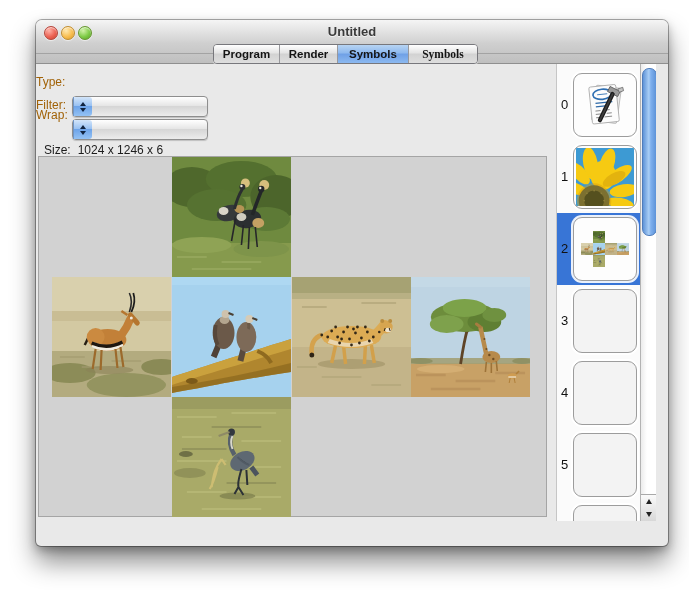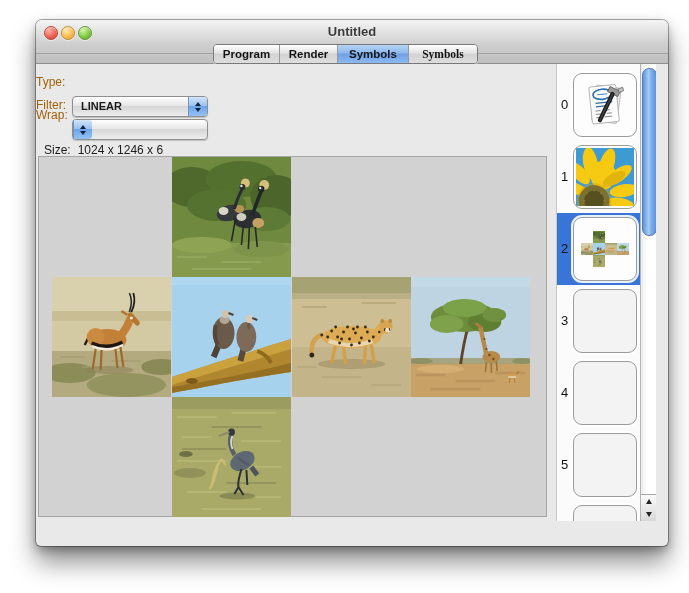--- a/index.html
+++ b/index.html
@@ -295,21 +295,20 @@
         <div class="tab" style="width:68px">Symbols</div>
       </div>
     </div>
 
     <div class="content">
 
       <div class="ctl-label" style="top:9px">Type:</div>
 
       <div class="ctl-label" style="top:32px">Filter:</div>
       <div class="popup" style="top:32px">
-        <span class="val">LINEAR</span>
         <span class="cap">
             <span class="arr-up"></span>
             <span class="arr-dn"></span>
           </span>
       </div>
 
       <div class="ctl-label" style="top:42px">Wrap:</div>
       <div class="popup" style="top:55px">
         <span class="cap">
             <span class="arr-up"></span>

